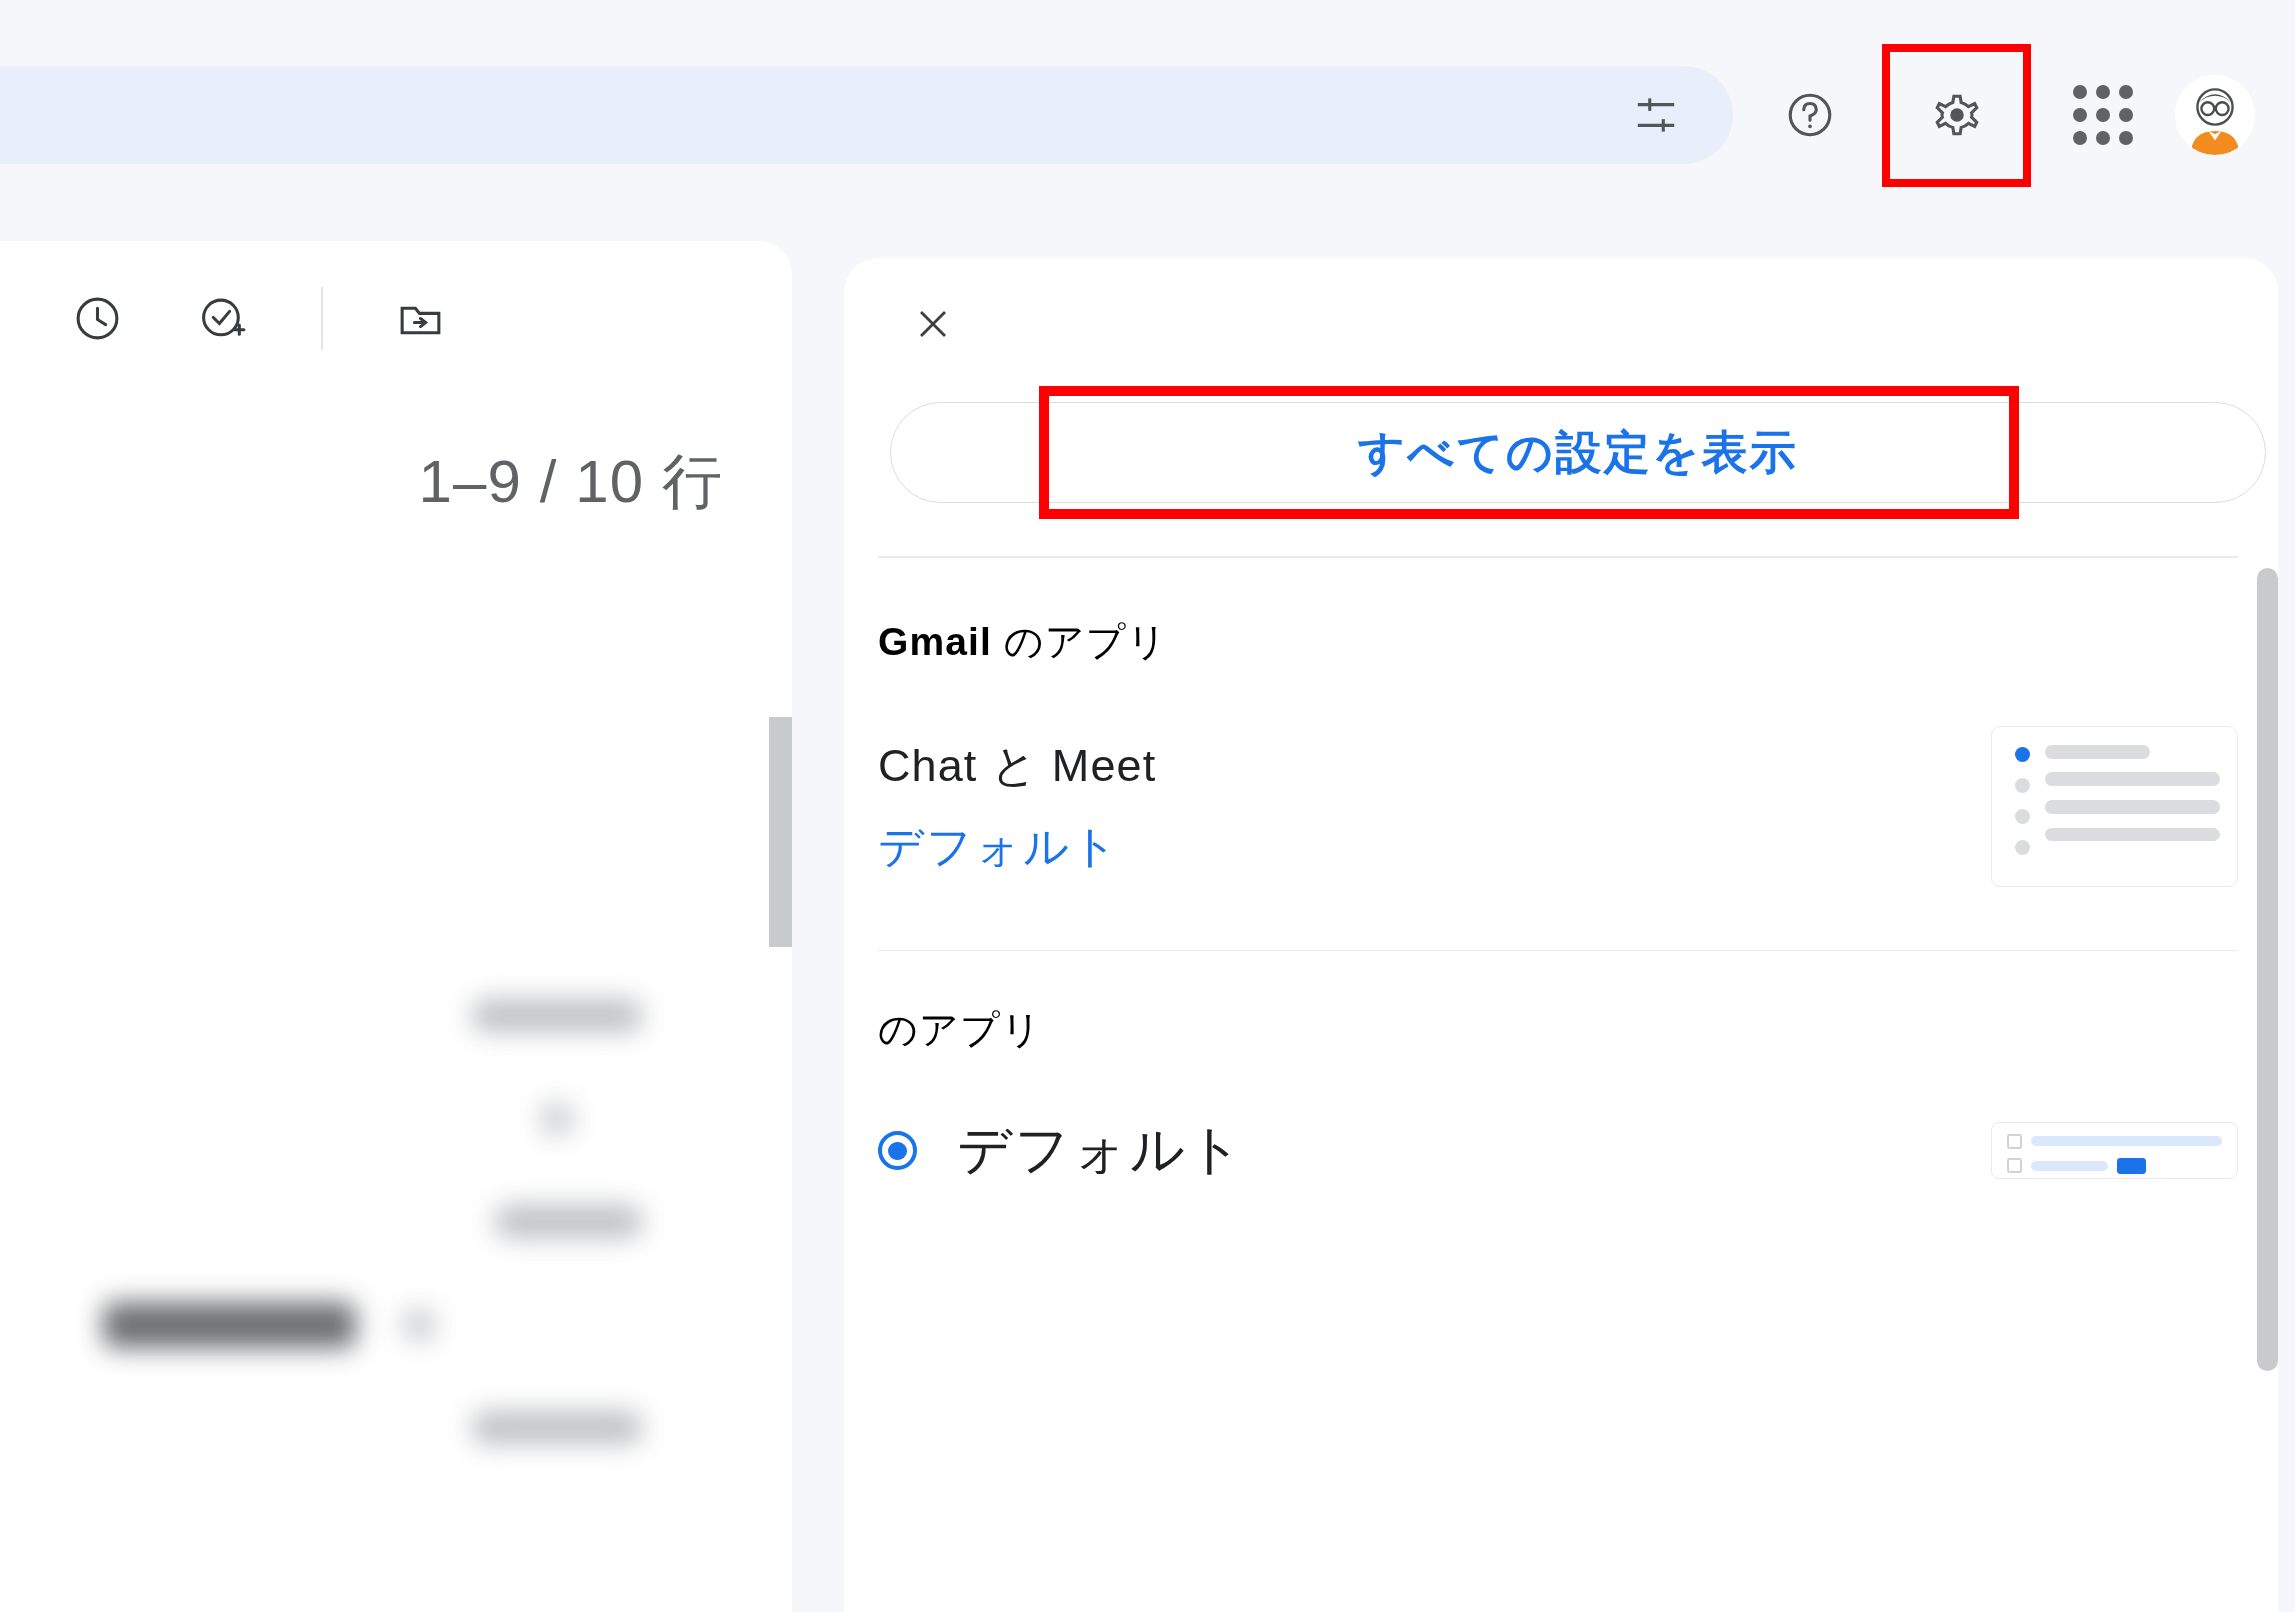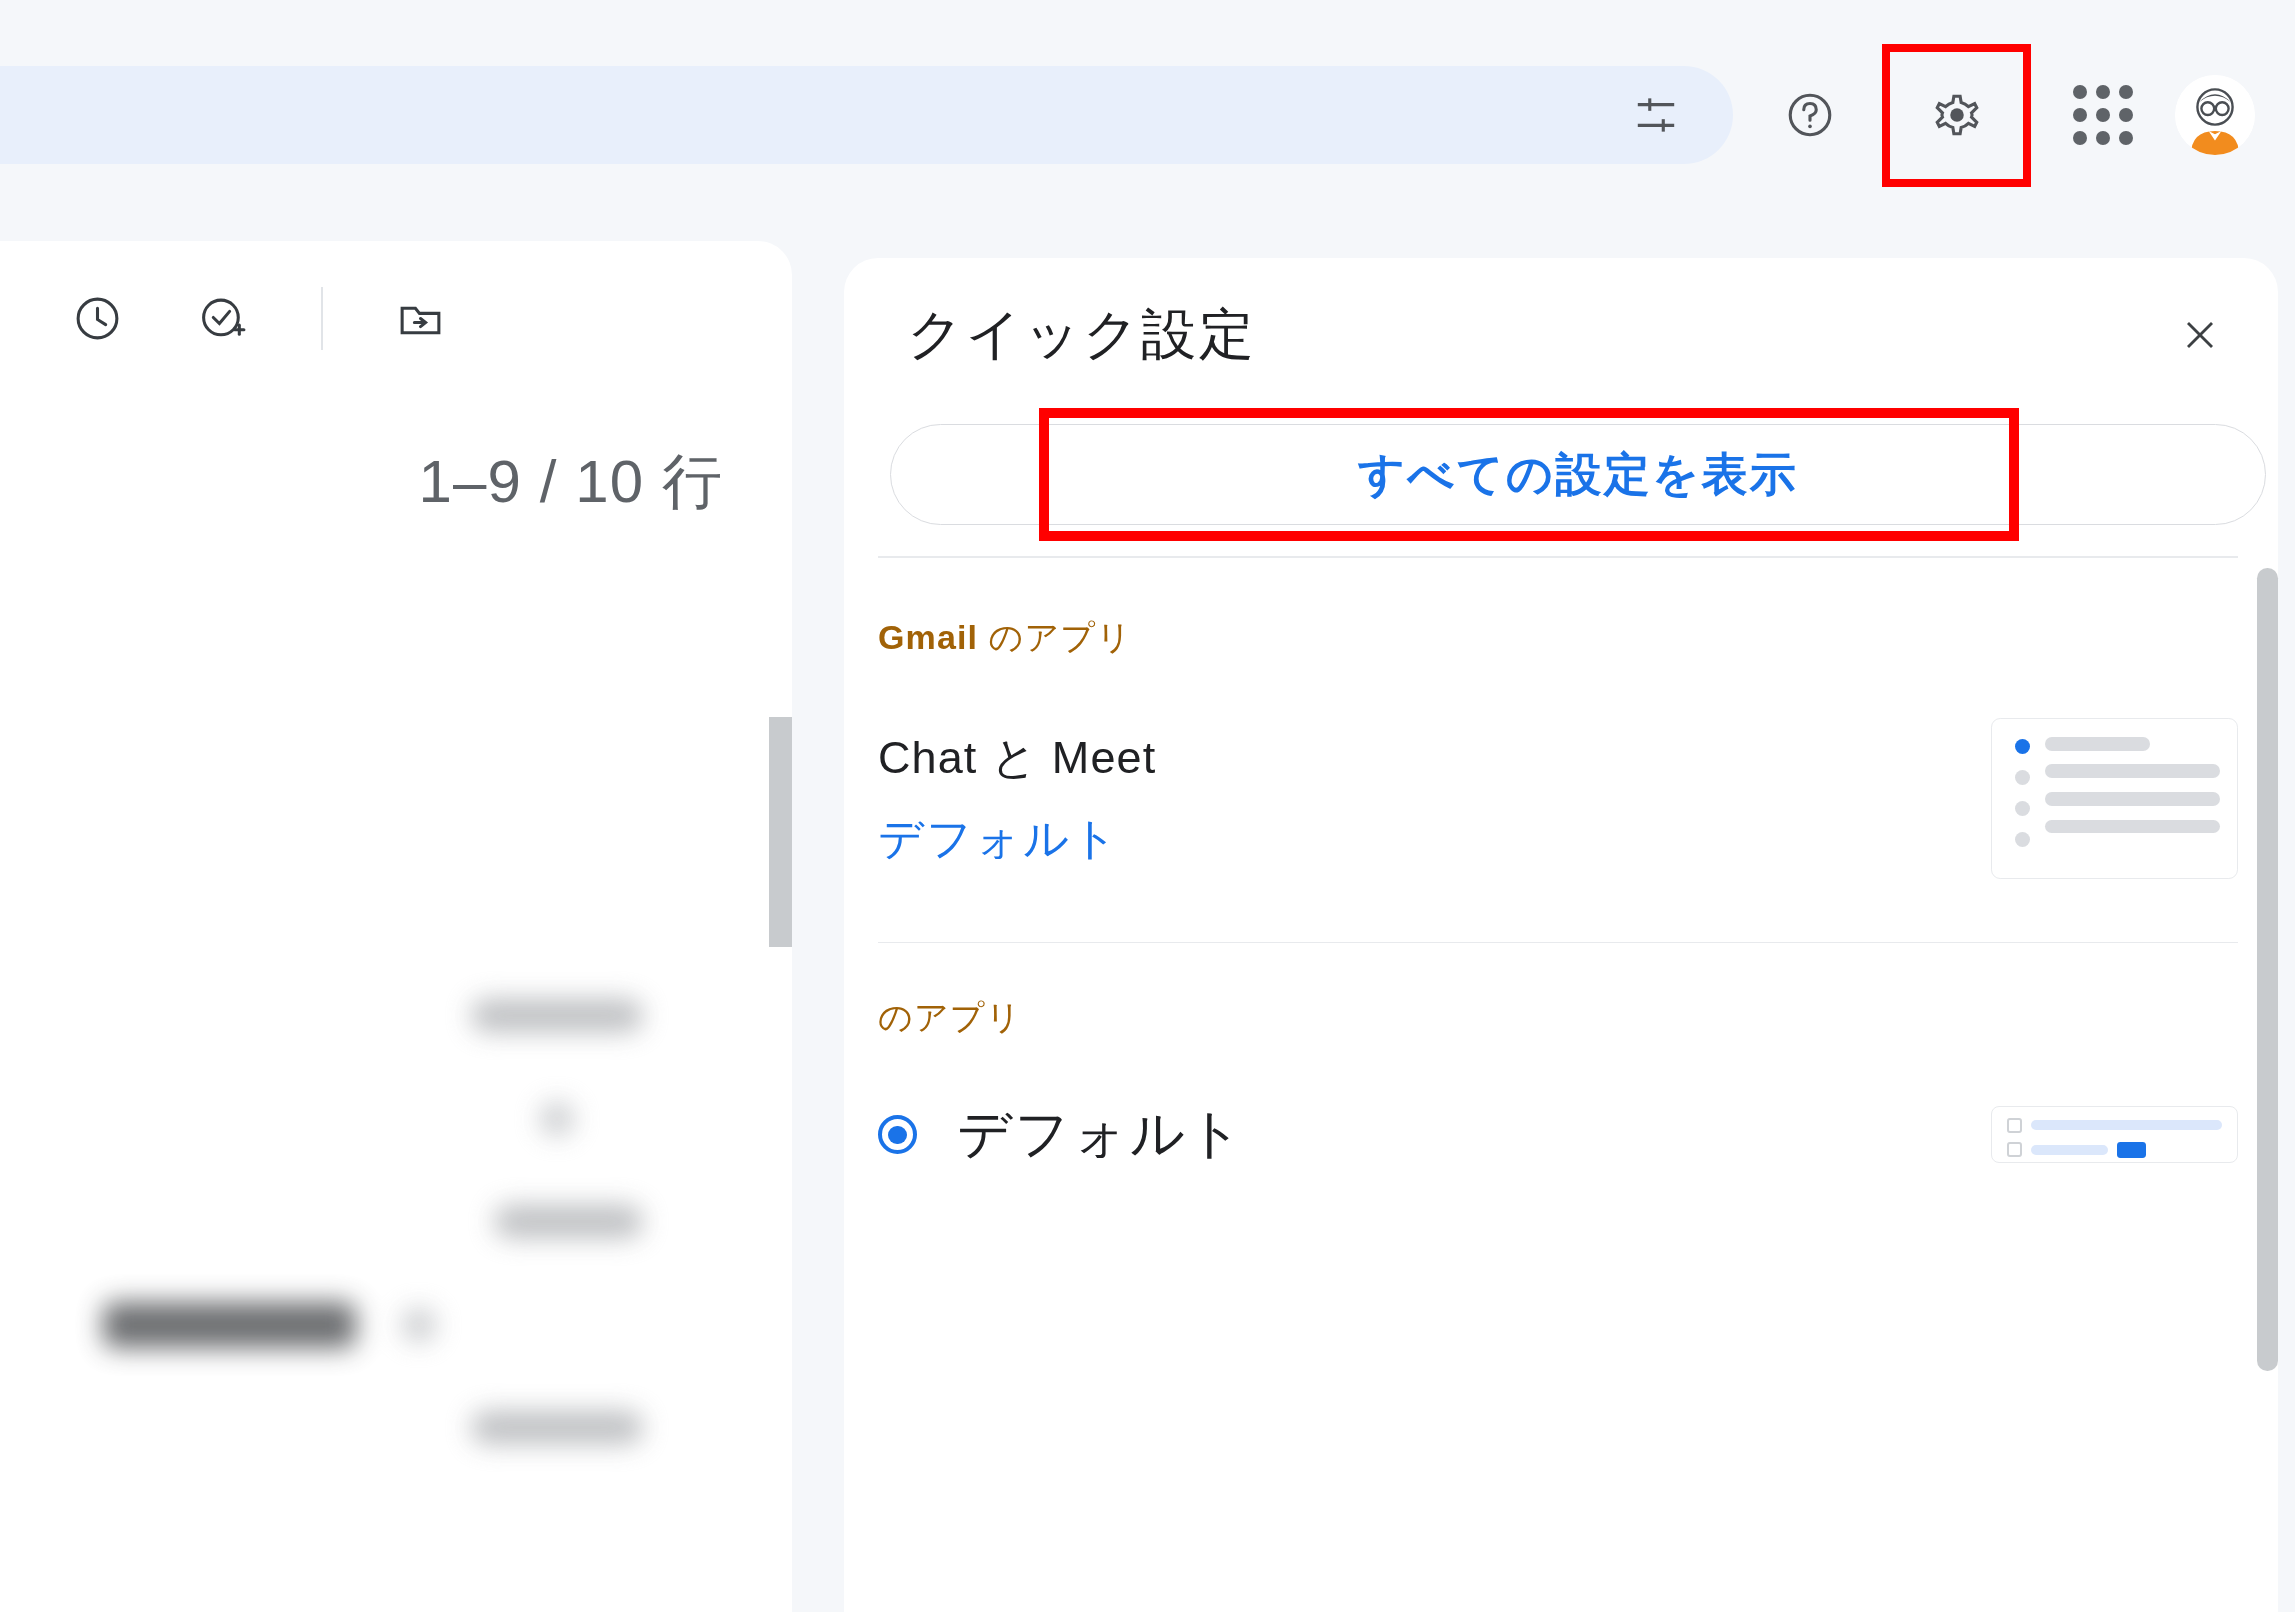--- a/index.html
+++ b/index.html
@@ -270,22 +270,22 @@
       overflow: hidden;
     }
     .sp-divider-top {
       height: 1.7px;
       background: #e8eaed;
       margin-left: -11.5px;
       margin-right: -5.7px;
       margin-bottom: 57px;
     }
     .sp-section-title {
-      font-size: 34px;
-      color: #a16207;
+      font-size: 39px;
+      color: #000000;
       font-weight: 700;
       margin-bottom: 57px;
       letter-spacing: 1.1px;
     }
     .sp-section-title .thin {
       font-weight: 400;
     }
     .sp-row {
       display: flex;
       align-items: center;
@@ -532,21 +532,20 @@
           <div class="blur-dot"></div>
         </div>
       <div class="blur-row">
           <div class="blur-pill"></div>
         </div>
     </div>
   </div>
 
   <div class="settings-panel">
     <div class="sp-header">
-      <div class="sp-title">クイック設定</div>
       <div class="close-btn">
         <svg viewBox="0 0 100 100">
             <line x1="20" y1="20" x2="80" y2="80"></line>
             <line x1="80" y1="20" x2="20" y2="80"></line>
           </svg>
       </div>
     </div>
 
     <div class="settings-all-wrap">
       <div class="settings-all-btn">すべての設定を表示</div>

